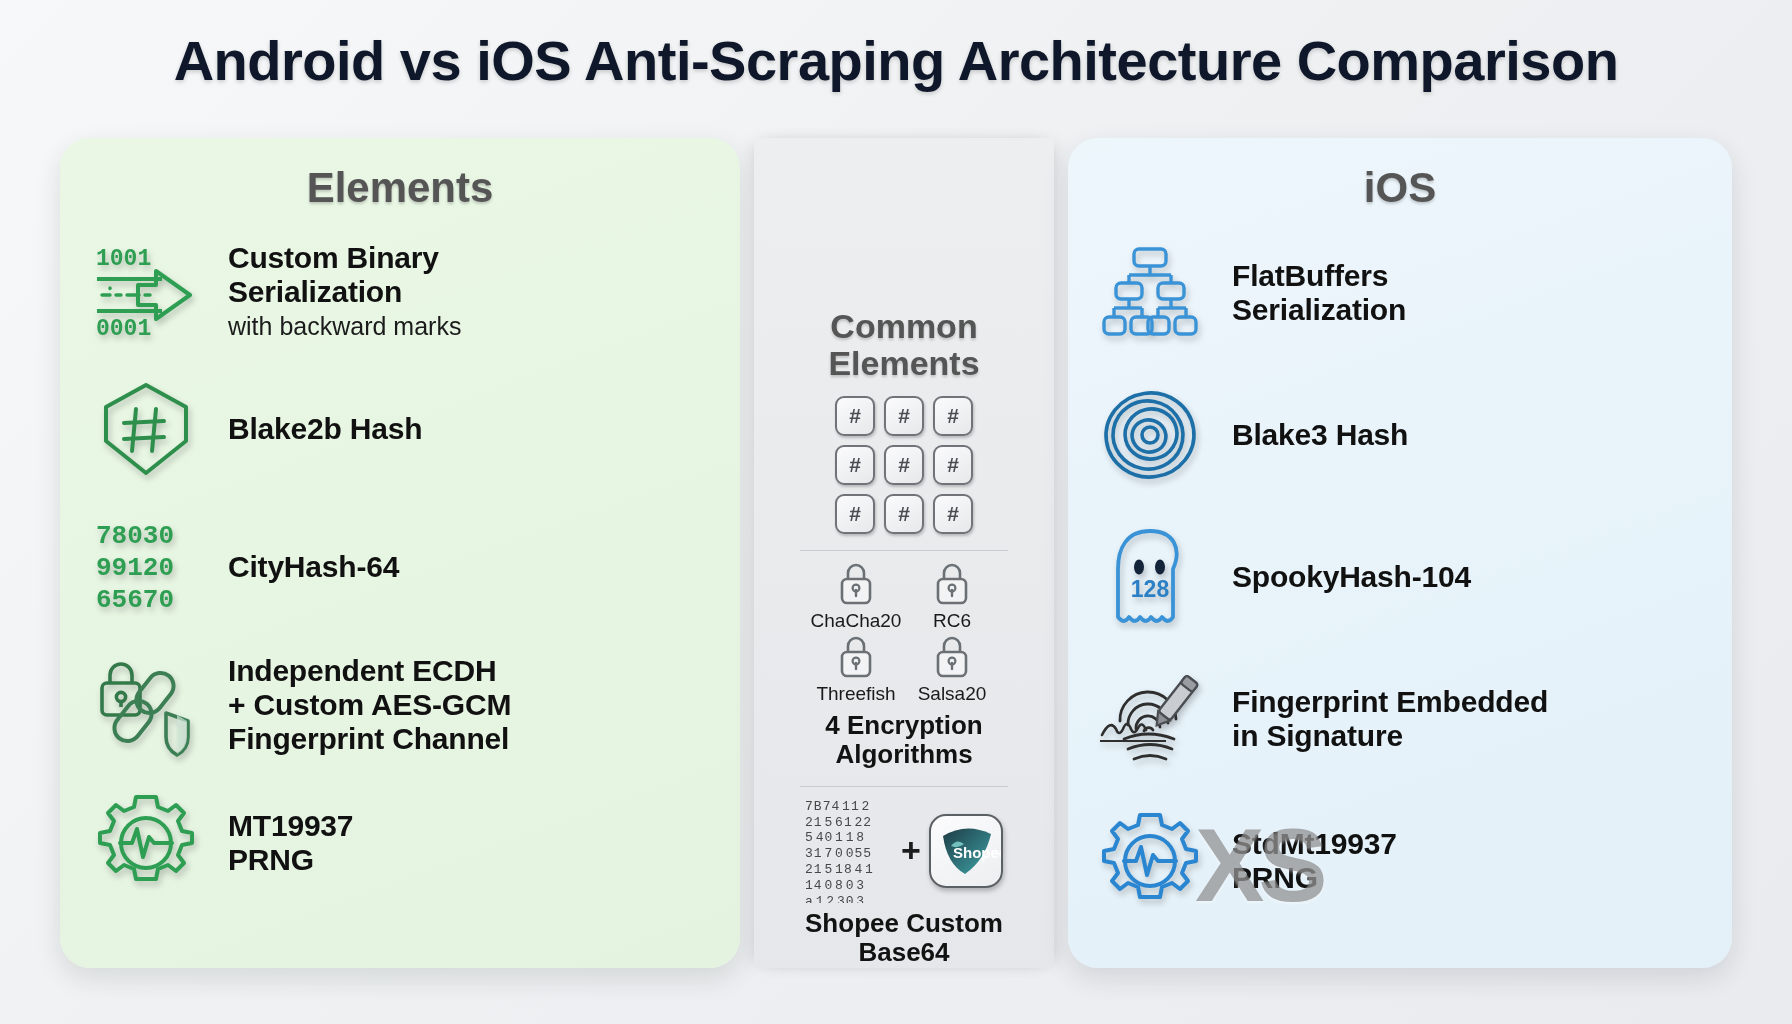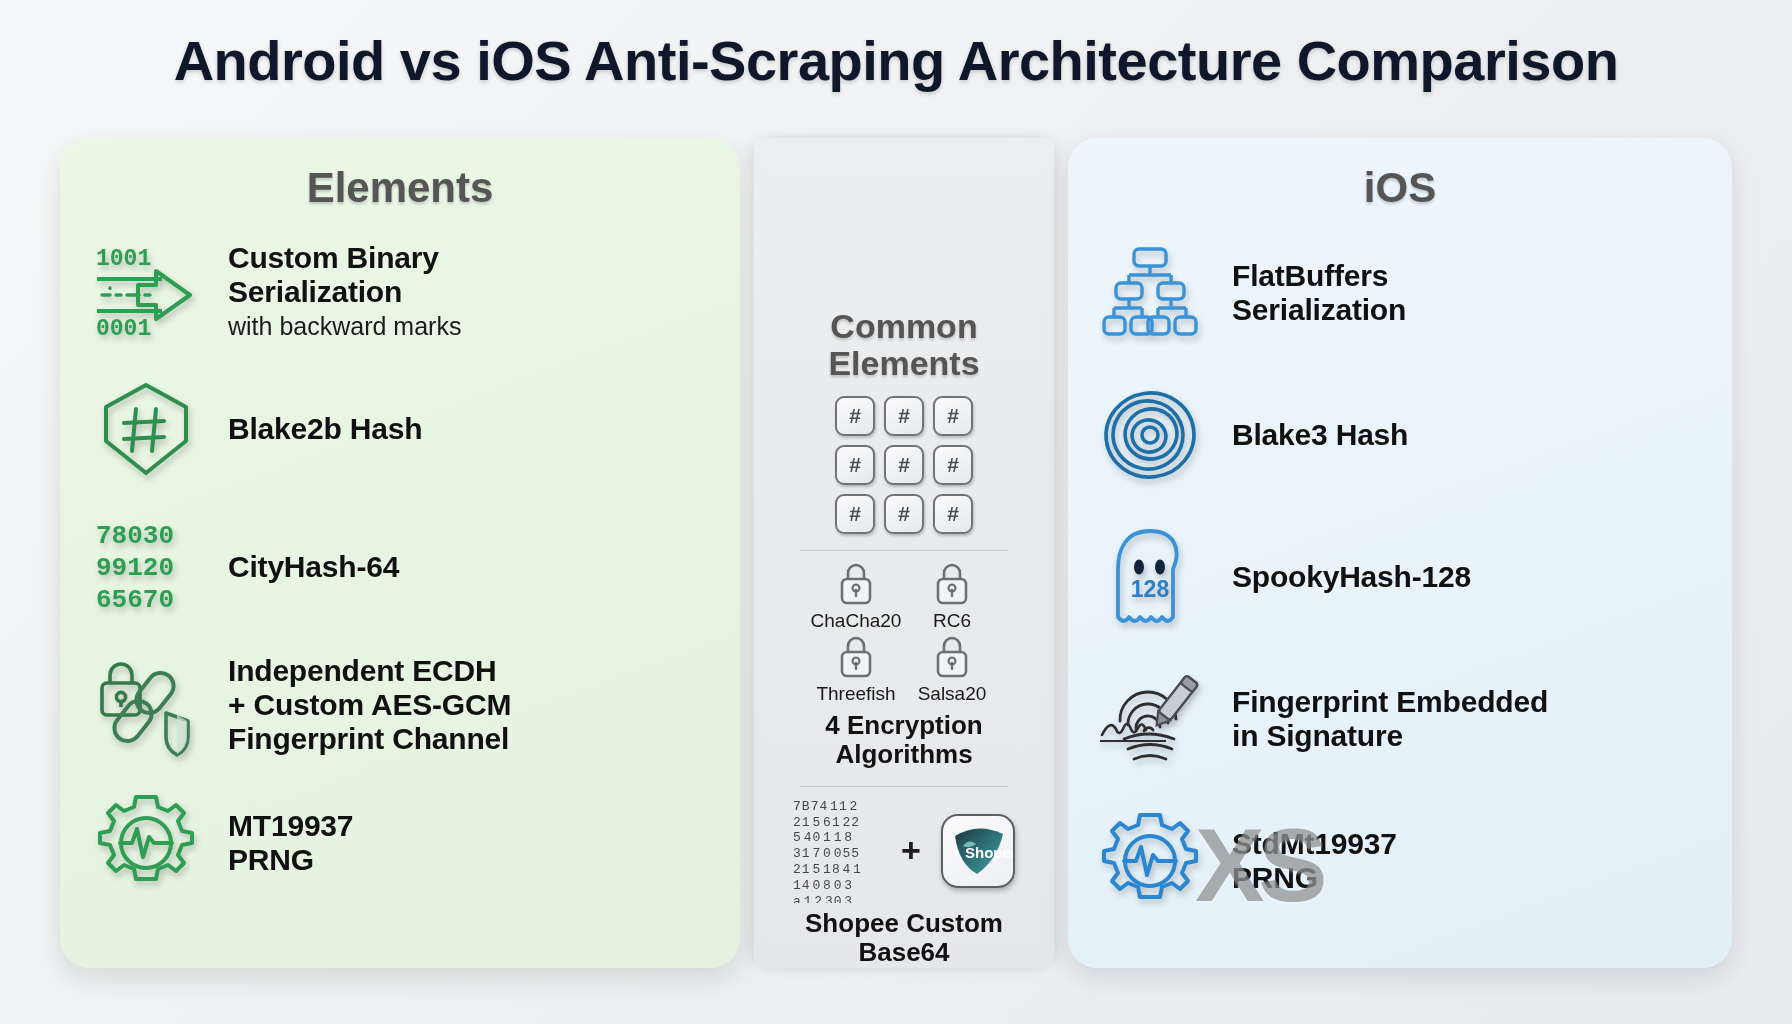--- a/index.html
+++ b/index.html
@@ -95,21 +95,21 @@
     border:2px solid #707478;
     display:flex; align-items:center; justify-content:center;
     font-size:21px; font-weight:bold; color:#4a4e52;
     box-shadow:1px 2px 3px rgba(0,0,0,.22);
   }
   
   #lock-grid{ display:grid; grid-template-columns:repeat(2,96px); }
   .lock-cell{ display:flex; flex-direction:column; align-items:center; }
   .lock-label{ font-size:19px; color:#1a1a1a; margin-top:1px; }
   
-  #shopee-row{ display:flex; align-items:center; gap:20px; margin-top:4px; }
+  #shopee-row{ display:flex; align-items:center; gap:8px; margin-top:4px; }
   #digit-matrix{
     width:88px; height:104px; overflow:hidden; position:relative;
     font-family:"Liberation Mono", monospace; font-size:13px;
     color:#2b2b2b; line-height:1.22; letter-spacing:1px;
     opacity:.85;
   }
   #plus-sign{ font-size:34px; font-weight:bold; color:#1c1c1c; }
   #shopee-badge{
     width:74px; height:74px; border-radius:17px;
     background:linear-gradient(150deg,#fcfcfd,#eceef0);
@@ -386,21 +386,21 @@
       <div class="row">
         <div class="row-icon">
           <svg width="96" height="104" viewBox="0 0 96 104">
             <path d="M48 6 C24 6 16 24 16 44 V92 q6 8 11 0 q6 8 11 0 q6 8 11 0 q6 8 11 0 q6 8 11 0 V44 C80 24 72 6 48 6 Z" fill="none" stroke="#3a93d6" stroke-width="3.8" stroke-linejoin="round"></path>
             <ellipse cx="37" cy="42" rx="5" ry="7.5" fill="#14243a"></ellipse>
             <ellipse cx="58" cy="42" rx="5" ry="7.5" fill="#14243a"></ellipse>
             <text x="48" y="72" text-anchor="middle" font-family="Liberation Sans, sans-serif" font-size="23" font-weight="bold" fill="#2b7fc4">128</text>
           </svg>
         </div>
         <div class="row-text">
-          <div class="row-title">SpookyHash-128</div>
+          <div class="row-title">SpookyHash-104</div>
         </div>
       </div>
 
       <div class="row">
         <div class="row-icon">
           <svg width="112" height="100" viewBox="0 0 112 100">
             <g fill="none" stroke="#2e2e2e" stroke-width="2.8" stroke-linecap="round">
               <path d="M26 52 a28 28 0 0 1 56 -2"></path>
               <path d="M34 56 a20 20 0 0 1 40 -2"></path>
               <path d="M42 60 a12 12 0 0 1 24 -2"></path>

